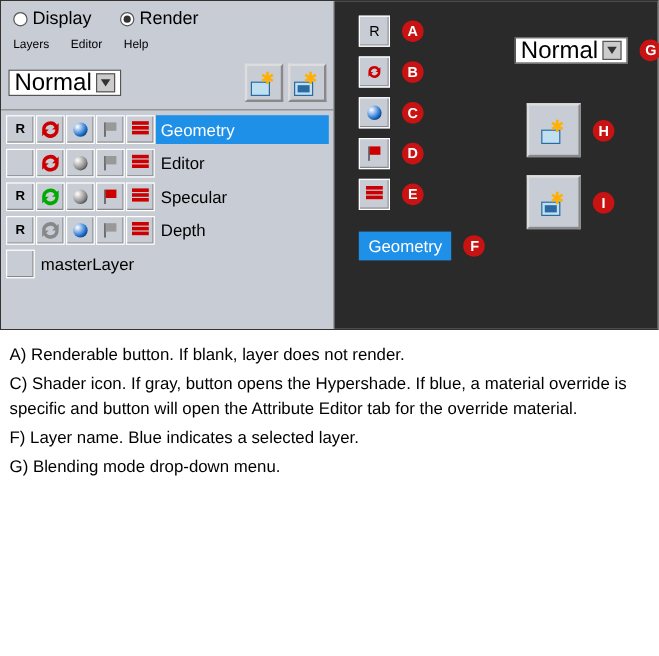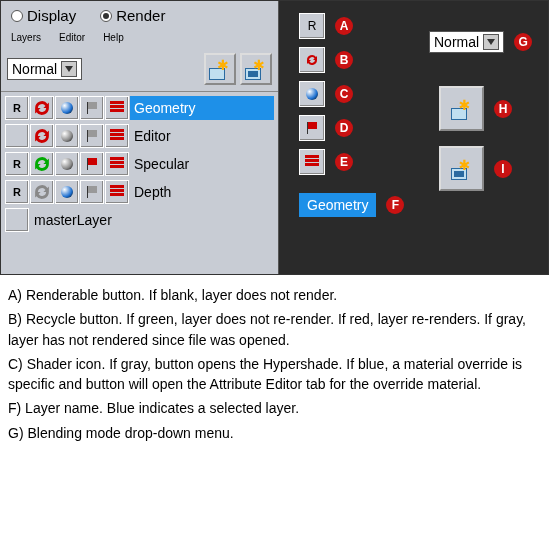--- a/index.html
+++ b/index.html
@@ -50,21 +50,21 @@
   }
   .menu-row span { text-decoration: underline; text-decoration-color: transparent;}
   .toolbar-row {
     display:flex; align-items:center; justify-content:space-between;
     padding:4px 6px 6px;
     border-bottom:1px solid #888;
   }
   .dropdown {
     display:inline-flex; align-items:center;
     background:#fff; border:1px solid #555;
-    height:22px; padding:0 4px; font-size:14px;justify-content:space-between;
+    height:22px; padding:0 4px; font-size:20px;justify-content:space-between;
   }
   .dropdown .arrow {
     width:16px; height:16px; margin-left:4px;
     background:#ccc; border:1px solid #555;
     display:flex; align-items:center; justify-content:center;
   }
   .dropdown .arrow::after {
     content:""; border-left:4px solid transparent; border-right:4px solid transparent;
     border-top:6px solid #333;
   }
@@ -352,18 +352,17 @@
             <div class="star">✱</div>
           </div>
       </div>
       <div class="callout-label">I</div>
     </div>
   </div>
 </div>
 
 <div class="legend">
   <p>A) Renderable button. If blank, layer does not render.</p>
-  <p>B) Recycle button. If green, layer does not re-render. If red, layer re-renders. If gray, layer has not rendered since file was opened.</p>
   <p>C) Shader icon. If gray, button opens the Hypershade. If blue, a material override is specific and button will open the Attribute Editor tab for the override material.</p>
   <p>F) Layer name. Blue indicates a selected layer.</p>
   <p>G) Blending mode drop-down menu.</p>
 
 </div>
 
 </body></html>

